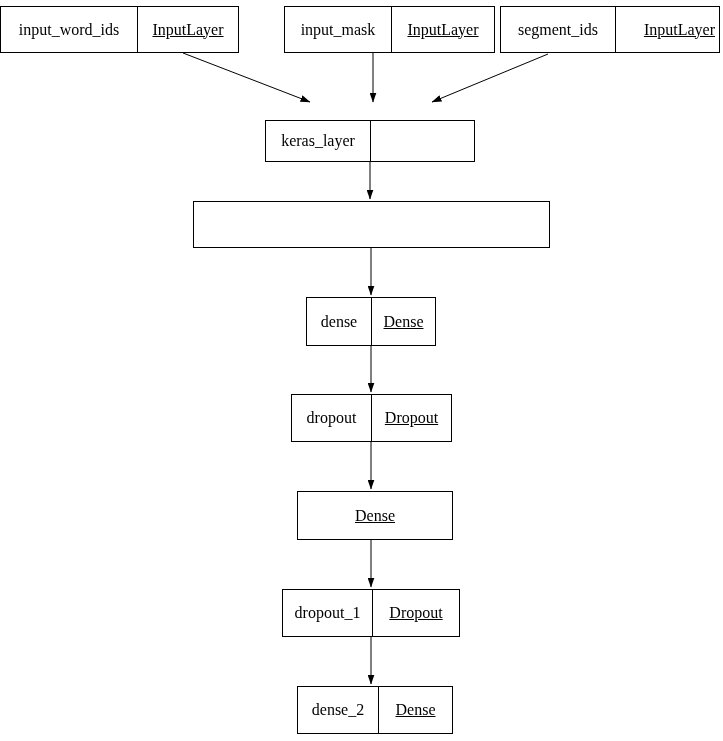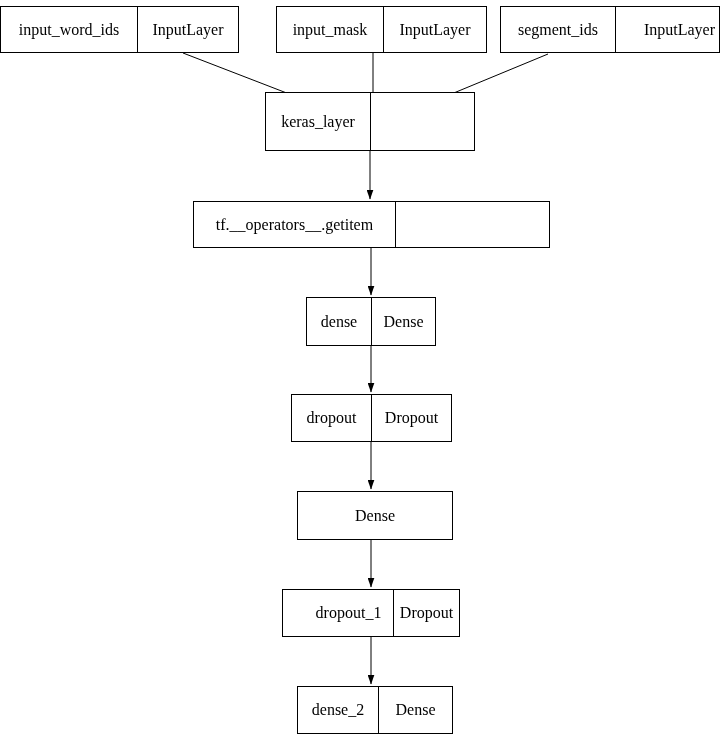--- a/index.html
+++ b/index.html
@@ -30,21 +30,21 @@
   .cell {
     display: flex;
     align-items: center;
     justify-content: center;
     font-size: 16px;
     line-height: 1;
     white-space: nowrap;
     padding: 0 4px;
   }
   .cell.name { border-right: 1px solid #000000; }
-  .cell.type { flex: 1; }
+  .cell.type { flex: 1; text-decoration: underline; }
 </style>
 </head>
 <body>
 
 <div class="canvas">
 
   <svg class="edges" width="723" height="741" viewBox="0 0 723 741" xmlns="http://www.w3.org/2000/svg">
     <defs>
       <marker id="arrow" markerWidth="10" markerHeight="7" refX="9.5" refY="3.5" orient="auto" markerUnits="userSpaceOnUse">
         <path d="M0,0 L10,3.5 L0,7 Z" fill="#000000"></path>
@@ -59,53 +59,52 @@
     <line x1="371" y1="442" x2="371" y2="489" stroke="#000000" stroke-width="1" marker-end="url(#arrow)"></line>
     <line x1="371" y1="540" x2="371" y2="587" stroke="#000000" stroke-width="1" marker-end="url(#arrow)"></line>
     <line x1="371" y1="637" x2="371" y2="684" stroke="#000000" stroke-width="1" marker-end="url(#arrow)"></line>
   </svg>
 
   <div class="node" style="left:0; top:6px; width:239px; height:47px;">
     <div class="cell name" style="width:137px;">input_word_ids</div>
     <div class="cell type">InputLayer</div>
   </div>
 
-  <div class="node" style="left:276px; top:6px; width:211px; height:47px;">
+  <div class="node" style="left:284px; top:6px; width:211px; height:47px;">
     <div class="cell name" style="width:107px;">input_mask</div>
     <div class="cell type">InputLayer</div>
   </div>
 
   <div class="node" style="left:500px; top:6px; width:220px; height:47px;gap:24px;">
     <div class="cell name" style="width:115px;">segment_ids</div>
     <div class="cell type">InputLayer</div>
   </div>
 
-  <div class="node" style="left:265px; top:92px; width:210px; height:59px;">
+  <div class="node" style="left:265px; top:120px; width:210px; height:42px;">
     <div class="cell name" style="width:105px;">keras_layer</div>
   </div>
 
   <div class="node" style="left:193px; top:201px; width:357px; height:47px;">
-    <div class="cell name" style="width:202px;">tf.__operators__.getitem</div>
   </div>
 
   <div class="node" style="left:306px; top:297px; width:130px; height:49px;">
     <div class="cell name" style="width:65px;">dense</div>
     <div class="cell type">Dense</div>
   </div>
 
   <div class="node" style="left:291px; top:394px; width:161px; height:48px;">
     <div class="cell name" style="width:80px;">dropout</div>
     <div class="cell type">Dropout</div>
   </div>
 
   <div class="node" style="left:297px; top:491px; width:156px; height:49px;">
     <div class="cell type">Dense</div>
   </div>
 
-  <div class="node" style="left:282px; top:589px; width:178px; height:48px;padding-left:21px;">
+  <div class="node" style="left:282px; top:589px; width:178px; height:48px;">
     <div class="cell name" style="width:90px;">dropout_1</div>
     <div class="cell type">Dropout</div>
   </div>
 
   <div class="node" style="left:297px; top:686px; width:156px; height:48px;">
     <div class="cell name" style="width:81px;">dense_2</div>
     <div class="cell type">Dense</div>
   </div>
 
 </div>

